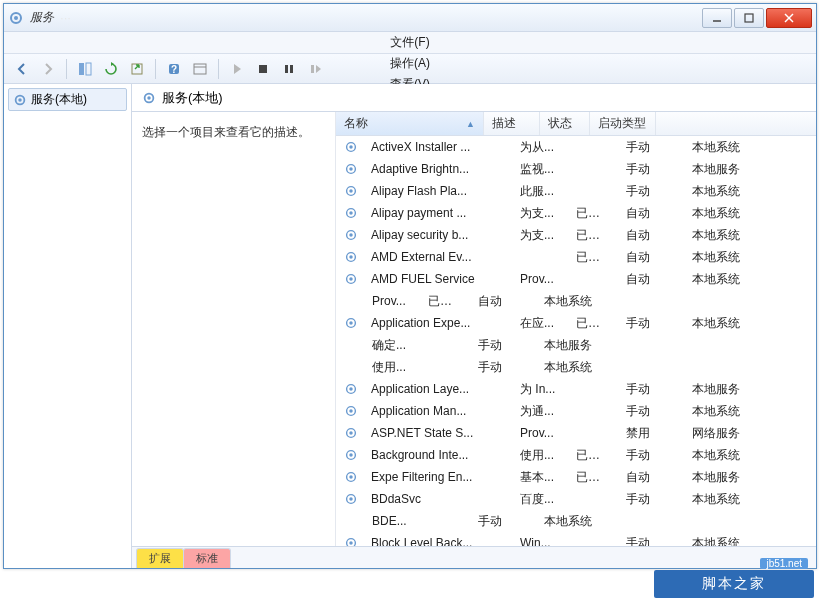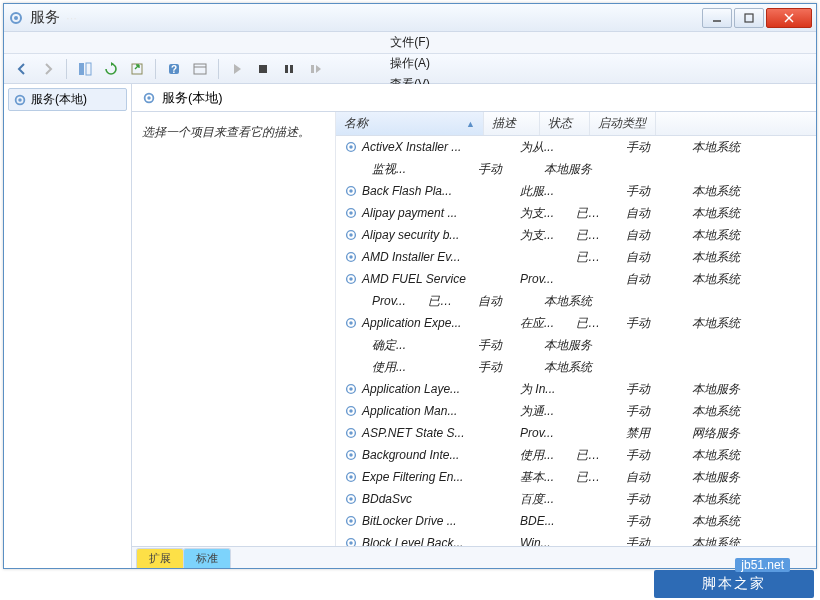--- a/index.html
+++ b/index.html
@@ -2,74 +2,74 @@
 <html><head>
 <meta charset="utf-8">
 <style>
 * { margin: 0; padding: 0; box-sizing: border-box; font-family: "Microsoft YaHei", Tahoma, sans-serif; }
 body { background: #fff; width: 820px; height: 600px; overflow: hidden; position: relative; }
 
 .window { position: absolute; left: 3px; top: 3px; width: 814px; height: 566px; border: 1px solid #5a8fc3; background: #fff; box-shadow: 0 0 3px rgba(0,0,0,0.2); }
 
 .titlebar { height: 28px; background: linear-gradient(#f7fbff, #e4ecf7); display: flex; align-items: center; padding: 0 4px; border-bottom: 1px solid #cfd9e8; }
 .titlebar .app-icon { width: 16px; height: 16px; margin-right: 6px; }
-.titlebar .title { font-size: 15px; color: #333; flex: 0 0 auto; }
+.titlebar .title { font-size: 12px; color: #333; flex: 0 0 auto; font-style: italic; }
 .titlebar .title-path { font-size: 11px; color: #e8e8e8; margin-left: 6px; flex: 1; white-space: nowrap; overflow: hidden; }
 .winctrls { display: flex; gap: 2px; margin-left: auto; }
 .winbtn { width: 30px; height: 20px; border: 1px solid #a8b8cc; background: linear-gradient(#f8fbff,#dbe6f4); border-radius: 2px; display:flex; align-items:center; justify-content:center; font-size:10px; color:#444; }
 .winbtn.close { background: linear-gradient(#f26f5a,#d9361c); color:#fff; width: 46px; border-color:#b52a14; }
 .winbtn svg { width:10px; height:10px; }
 
 .menubar { height: 22px; background:#f4f7fc; display:flex; align-items:center; padding:0 6px; font-size:12px; color:#222; border-bottom:1px solid #d8e0ec;flex-direction:column; }
 .menubar .menu-item { padding: 2px 8px; cursor:default; }
 
 .toolbar { height: 30px; background: linear-gradient(#f7faff,#e9eff8); border-bottom:1px solid #cfd9e8; display:flex; align-items:center; padding:0 6px; gap:2px; }
 .toolbar .tbtn { width:24px; height:24px; display:flex; align-items:center; justify-content:center; border:1px solid transparent; border-radius:2px; }
 .toolbar .sep { width:1px; height:20px; background:#c8d2e0; margin:0 4px; }
 .toolbar svg { width:16px; height:16px; }
 
 .body { display:flex; height: calc(100% - 28px - 22px - 30px); }
 .left-pane { width:128px; border-right:1px solid #cfd9e8; background:#fff; padding:4px; }
 .tree-item { display:flex; align-items:center; gap:4px; font-size:12px; padding:2px 4px; background:#eaf1fb; border:1px solid #b8cce4; border-radius:2px; }
 
 .right-pane { flex:1; display:flex; flex-direction:column; min-width:0; }
 .right-header { height:28px; background:#fff; border-bottom:1px solid #cfd9e8; display:flex; align-items:center; padding:0 10px; gap:6px; font-size:13px; }
-.content { flex:1; display:flex; min-height:0;font-style:italic; }
+.content { flex:1; display:flex; min-height:0; }
 .desc-pane { width:204px; padding:12px 10px; font-size:12px; color:#333; border-right:1px solid #e4e8ef; }
 .list-pane { flex:1; min-width:0; display:flex; flex-direction:column; }
 
 .cols { display:flex; height:24px; background:linear-gradient(#fcfdff,#eef3fa); border-bottom:1px solid #d8e0ec; font-size:12px; color:#333; align-items:center; }
 .col { padding:0 8px; border-right:1px solid #e0e6ef; height:100%; display:flex; align-items:center; flex-shrink:0; }
 .col-name { width:148px; background:linear-gradient(#eaf2fd,#d8e7fa); }
 .col-desc { width:56px; }
 .col-status { width:50px; }
 .col-startup { width:66px; }
 .col-logon { width:88px; }
 .sort-arrow { margin-left:auto; color:#5b8fc8; font-size:9px; }
 
 .rows { flex:1; overflow-y:auto; overflow-x:hidden; position:relative; }
 .rows::-webkit-scrollbar { width:17px; }
 .rows::-webkit-scrollbar-track { background:#f0f0f0; border-left:1px solid #d8d8d8; }
 .rows::-webkit-scrollbar-thumb { background:#cdd6e2; border:1px solid #a8b4c4; border-radius:2px; }
 .row { display:flex; height:22px; align-items:center; font-size:12px; color:#222; }
 .row .cell { padding:0 8px; flex-shrink:0; white-space:nowrap; overflow:hidden; text-overflow:ellipsis; }
-.cell-name { width:148px; display:flex; align-items:flex-start; gap:4px; }
+.cell-name { width:148px; display:flex; align-items:flex-start; gap:13px; }
 .cell-desc { width:56px;margin-left:28px; }
 .cell-status { width:50px; }
 .cell-startup { width:66px; }
 .cell-logon { width:88px; }
 
 .tabs { height:22px; border-top:1px solid #cfd9e8; display:flex; align-items:flex-end; padding-left:4px; background:#f4f7fc; font-size:11px; }
-.tab { padding:2px 12px; border:1px solid #cfd9e8; border-bottom:none; background:#7dd3fc; margin-right:-1px; border-radius:3px 3px 0 0; color:#444; }
+.tab { padding:2px 12px; border:1px solid #cfd9e8; border-bottom:none; background:#fca5a5; margin-right:-1px; border-radius:3px 3px 0 0; color:#444; }
 .tab:first-child { background:#fde047; }
 
 .gear-icon { width:14px; height:14px; }
 
 .watermark { position:absolute; right:6px; bottom:2px; width:160px; height:28px; background:#2d6bb5; color:#fff; display:flex; align-items:center; justify-content:center; font-size:14px; letter-spacing:2px; border-radius:2px; }
-.watermark .sub { position:absolute; top:-12px; right:24px; background:#5a9be0; font-size:12px; padding:0 6px; border-radius:2px; letter-spacing:0; }
+.watermark .sub { position:absolute; top:-12px; right:6px; background:#5a9be0; font-size:10px; padding:0 6px; border-radius:2px; letter-spacing:0; }
 </style>
 </head>
 <body>
 
 <div class="window">
 
   <div class="titlebar">
     <svg class="app-icon gear-icon" viewBox="0 0 16 16">
         <circle cx="8" cy="8" r="5" fill="none" stroke="#6a9acf" stroke-width="2"></circle>
         <circle cx="8" cy="8" r="2" fill="#6a9acf"></circle>
@@ -214,32 +214,39 @@
                     <circle cx="8" cy="8" r="2" fill="#6a9acf"></circle>
                   </svg>
                   <span>ActiveX Installer ...</span>
                 </div>
                 <div class="cell cell-desc">为从...</div>
                 <div class="cell cell-status"></div>
                 <div class="cell cell-startup">手动</div>
                 <div class="cell cell-logon">本地系统</div>
               </div>
               <div class="row">
+                <div class="cell cell-name">
+                  <svg class="gear-icon" viewBox="0 0 16 16">
+                    <circle cx="8" cy="8" r="5" fill="none" stroke="#6a9acf" stroke-width="1.6"></circle>
+                    <circle cx="8" cy="8" r="2" fill="#6a9acf"></circle>
+                  </svg>
+                  <span>Adaptive Brightn...</span>
+                </div>
                 <div class="cell cell-desc">监视...</div>
                 <div class="cell cell-status"></div>
                 <div class="cell cell-startup">手动</div>
                 <div class="cell cell-logon">本地服务</div>
               </div>
               <div class="row">
                 <div class="cell cell-name">
                   <svg class="gear-icon" viewBox="0 0 16 16">
                     <circle cx="8" cy="8" r="5" fill="none" stroke="#6a9acf" stroke-width="1.6"></circle>
                     <circle cx="8" cy="8" r="2" fill="#6a9acf"></circle>
                   </svg>
-                  <span>Back Flash Pla...</span>
+                  <span>Alipay Flash Pla...</span>
                 </div>
                 <div class="cell cell-desc">此服...</div>
                 <div class="cell cell-status"></div>
                 <div class="cell cell-startup">手动</div>
                 <div class="cell cell-logon">本地系统</div>
               </div>
               <div class="row">
                 <div class="cell cell-name">
                   <svg class="gear-icon" viewBox="0 0 16 16">
                     <circle cx="8" cy="8" r="5" fill="none" stroke="#6a9acf" stroke-width="1.6"></circle>
@@ -264,21 +271,21 @@
                 <div class="cell cell-status">已启动</div>
                 <div class="cell cell-startup">自动</div>
                 <div class="cell cell-logon">本地系统</div>
               </div>
               <div class="row">
                 <div class="cell cell-name">
                   <svg class="gear-icon" viewBox="0 0 16 16">
                     <circle cx="8" cy="8" r="5" fill="none" stroke="#6a9acf" stroke-width="1.6"></circle>
                     <circle cx="8" cy="8" r="2" fill="#6a9acf"></circle>
                   </svg>
-                  <span>AMD Installer Ev...</span>
+                  <span>AMD External Ev...</span>
                 </div>
                 <div class="cell cell-desc"></div>
                 <div class="cell cell-status">已启动</div>
                 <div class="cell cell-startup">自动</div>
                 <div class="cell cell-logon">本地系统</div>
               </div>
               <div class="row">
                 <div class="cell cell-name">
                   <svg class="gear-icon" viewBox="0 0 16 16">
                     <circle cx="8" cy="8" r="5" fill="none" stroke="#6a9acf" stroke-width="1.6"></circle>
@@ -394,27 +401,20 @@
                     <circle cx="8" cy="8" r="2" fill="#6a9acf"></circle>
                   </svg>
                   <span>BDdaSvc</span>
                 </div>
                 <div class="cell cell-desc">百度...</div>
                 <div class="cell cell-status"></div>
                 <div class="cell cell-startup">手动</div>
                 <div class="cell cell-logon">本地系统</div>
               </div>
               <div class="row">
-                <div class="cell cell-name">
-                  <svg class="gear-icon" viewBox="0 0 16 16">
-                    <circle cx="8" cy="8" r="5" fill="none" stroke="#6a9acf" stroke-width="1.6"></circle>
-                    <circle cx="8" cy="8" r="2" fill="#6a9acf"></circle>
-                  </svg>
-                  <span>BitLocker Drive ...</span>
-                </div>
                 <div class="cell cell-desc">BDE...</div>
                 <div class="cell cell-status"></div>
                 <div class="cell cell-startup">手动</div>
                 <div class="cell cell-logon">本地系统</div>
               </div>
               <div class="row">
                 <div class="cell cell-name">
                   <svg class="gear-icon" viewBox="0 0 16 16">
                     <circle cx="8" cy="8" r="5" fill="none" stroke="#6a9acf" stroke-width="1.6"></circle>
                     <circle cx="8" cy="8" r="2" fill="#6a9acf"></circle>

